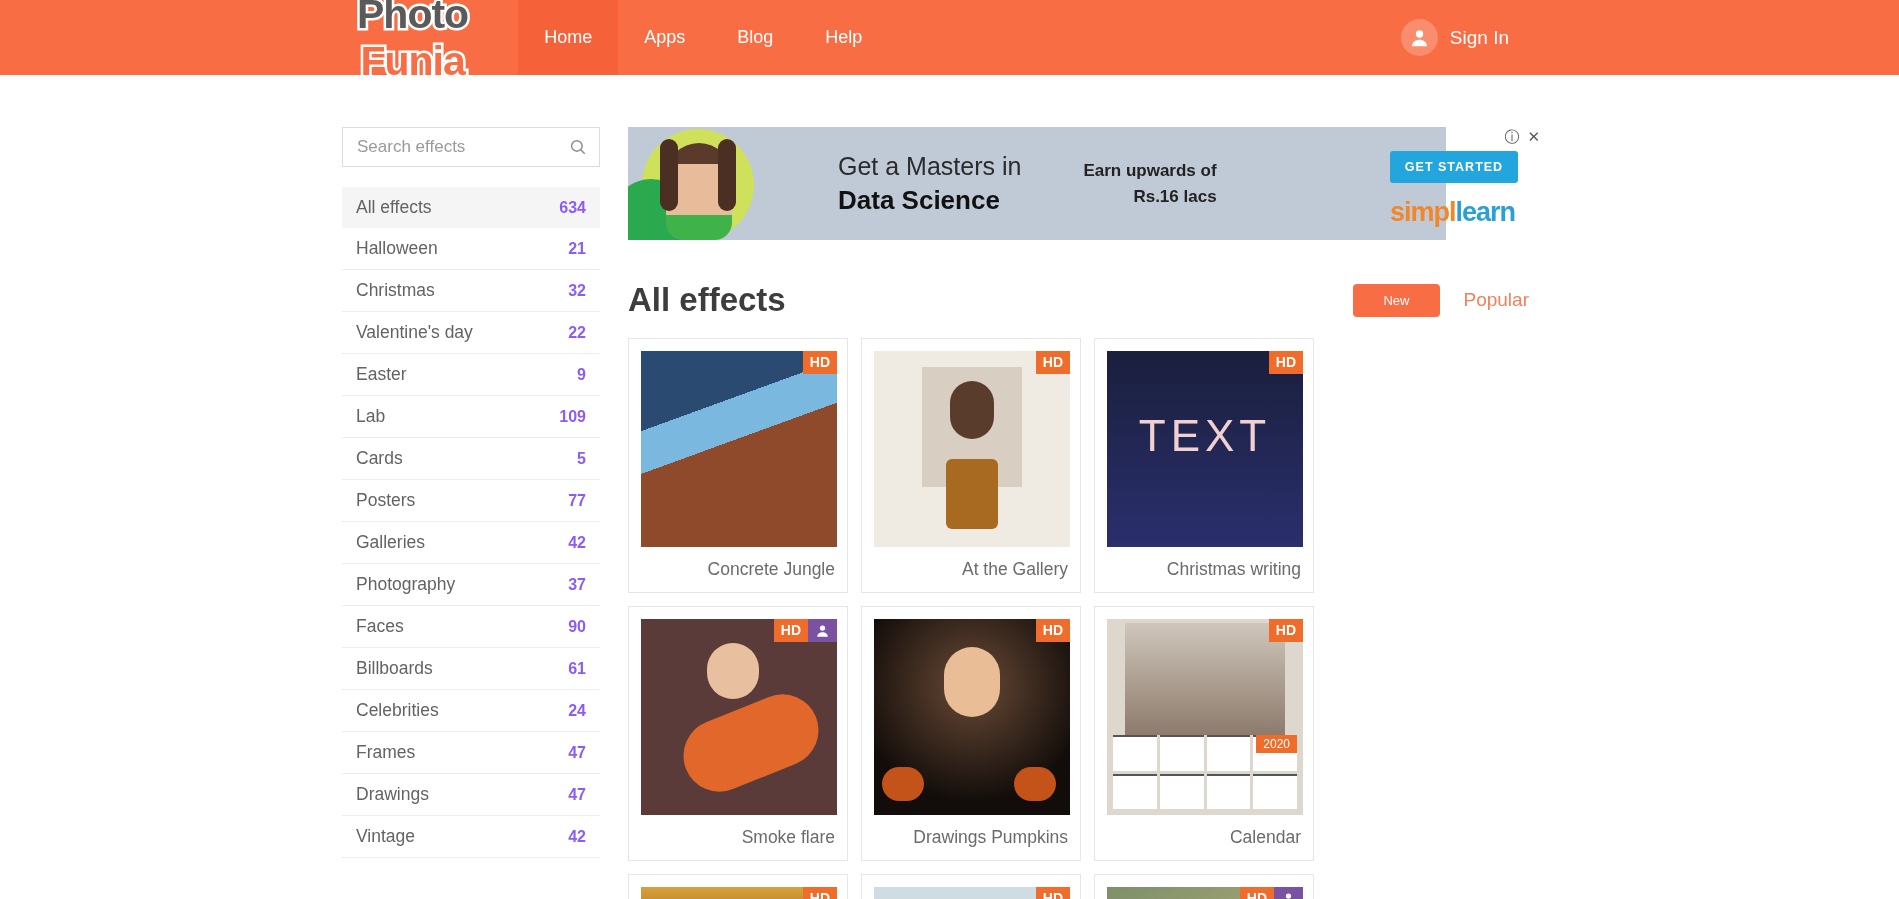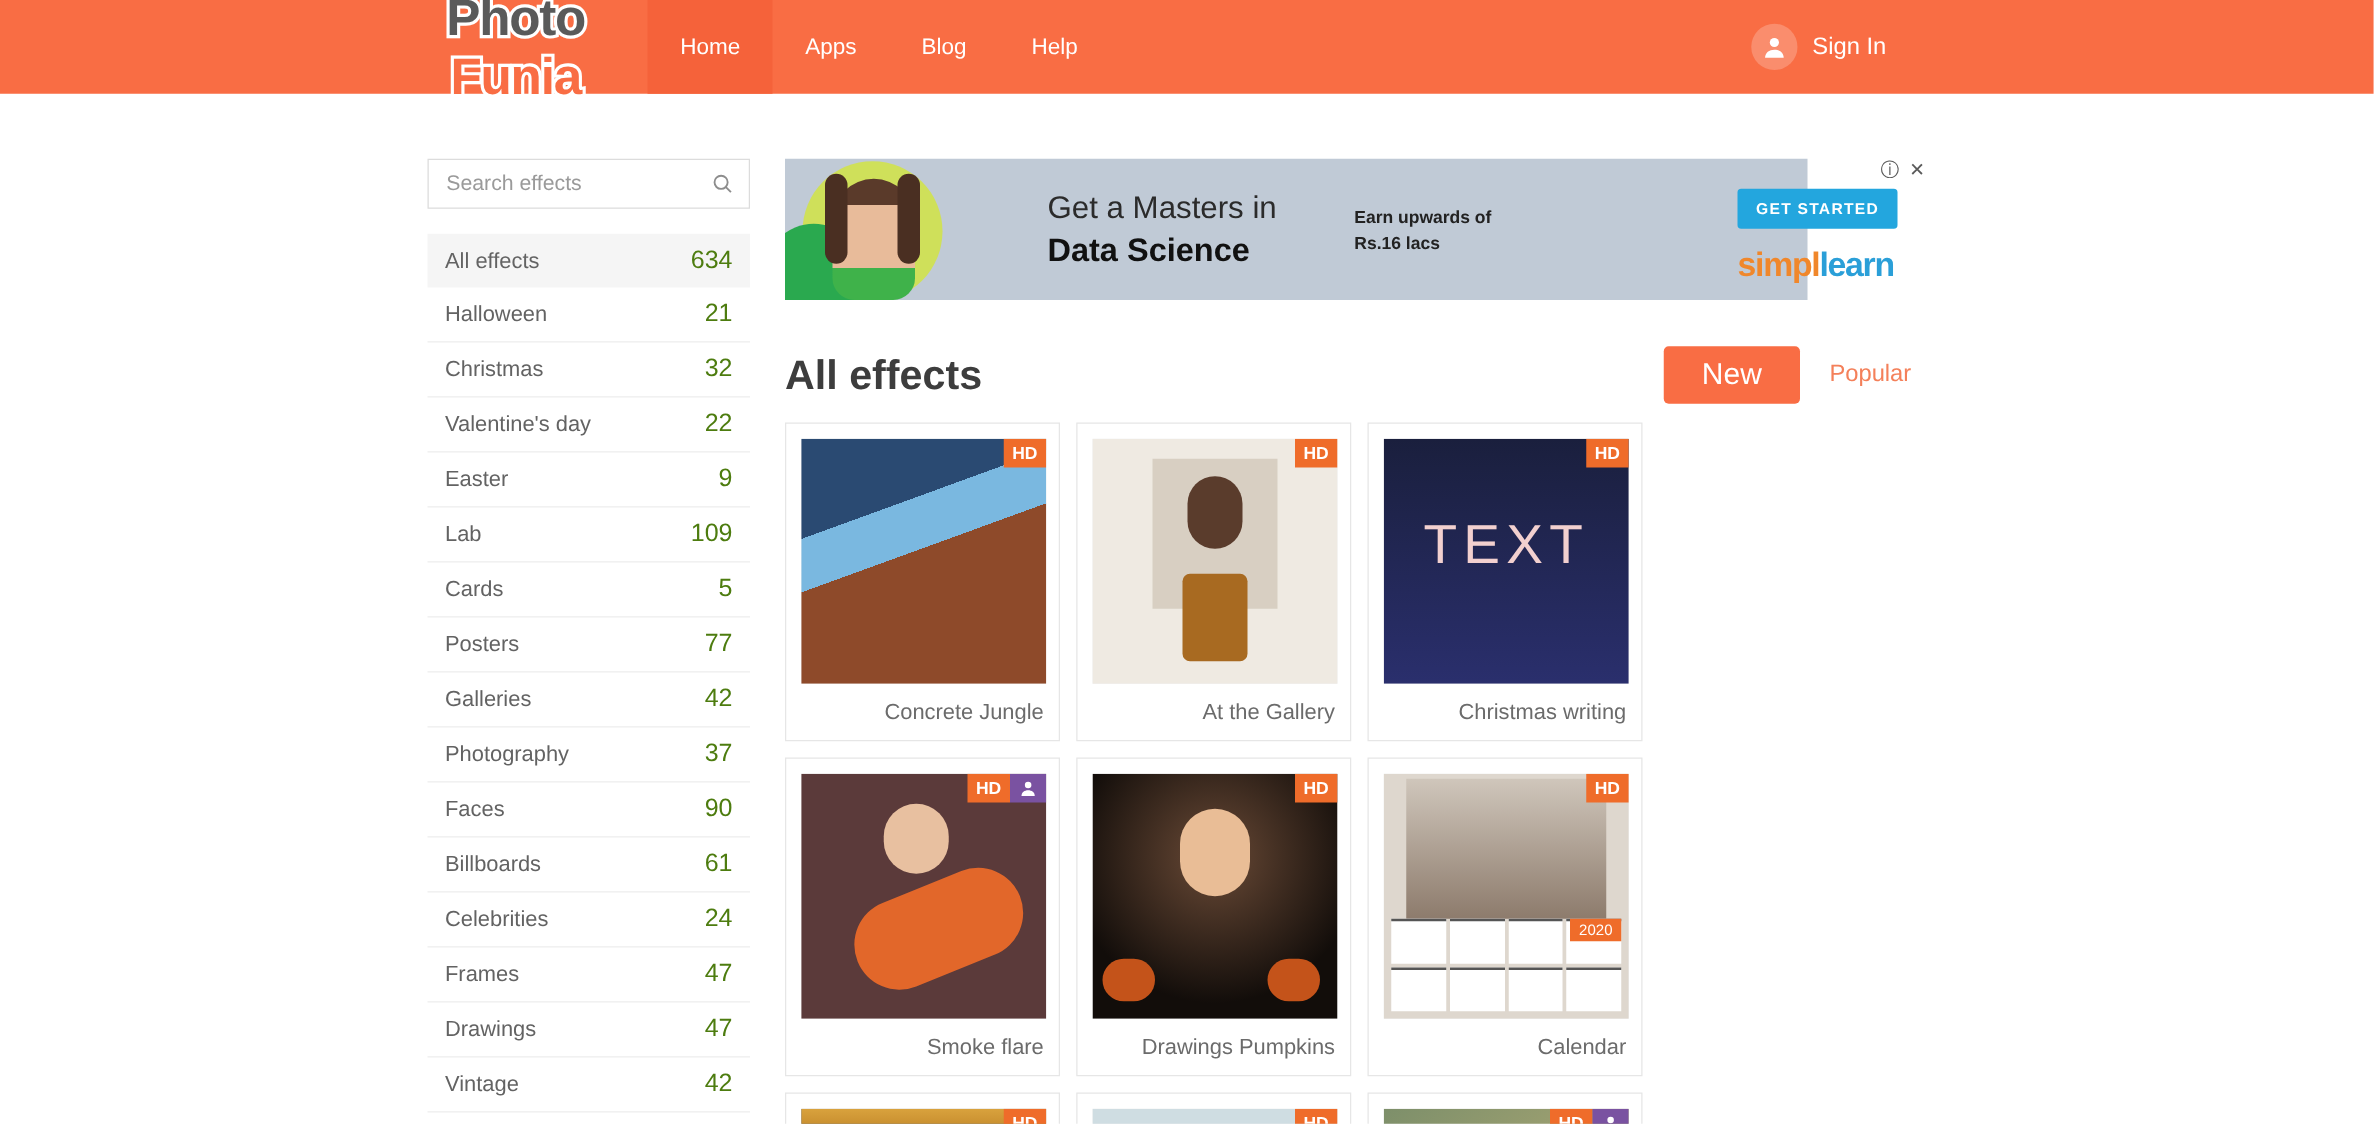--- a/index.html
+++ b/index.html
@@ -63,21 +63,21 @@
   .search-box input::placeholder { color: #9a9a9a; }
   .search-icon { position: absolute; right: 12px; top: 10px; cursor: pointer; }
 
   .cat-list { margin-top: 20px; }
   .cat-item {
     display: flex; justify-content: space-between; align-items: center;
     padding: 10px 14px; font-size: 17.5px; color: #636363;
     border-bottom: 1px solid #ededed; cursor: pointer;
   }
   .cat-item.active { background: #f5f5f5; border-bottom: none; }
-  .cat-count { color: #4d7c0f; font-size: 20px; }
+  .cat-count { color: #8b5cf6; font-size: 16px; font-weight: bold; }
 
   
   .main { margin-left: 28px; width: 915px; }
 
   .ad-wrap { position: relative; height: 126px; }
   .ad-banner {
     width: 818px; height: 113px; background: #c0cad6;
     display: flex; align-items: center; overflow: hidden; position: relative;
   }
   .ad-photo { width: 130px; height: 113px; position: relative; overflow: hidden; flex: none; }
@@ -95,21 +95,21 @@
     border-radius: 34px 34px 18px 18px;
   }
   .ad-hair-l, .ad-hair-r {
     position: absolute; top: 12px; width: 18px; height: 72px;
     background: #4a2f22; border-radius: 10px;
   }
   .ad-hair-l { left: 32px; } .ad-hair-r { right: 22px; }
   .ad-text { margin-left: 80px; }
   .ad-line1 { font-size: 25px; color: #2b2b2b; }
   .ad-line2 { font-size: 26px; color: #111; font-weight: bold; margin-top: 4px; }
-  .ad-side { margin-left: 62px; font-size: 14px; color: #222; font-weight: bold; line-height: 1.5; }
+  .ad-side { margin-left: 62px; font-size: 17px; color: #222; font-weight: bold; line-height: 1.5; text-align: right; }
   .ad-right { position: absolute; left: 762px; top: 0; width: 150px; }
   .ad-meta { display: flex; justify-content: flex-end; gap: 8px; align-items: center; height: 18px; }
   .ad-info, .ad-close { color: #5a5a5a; font-size: 15px; cursor: pointer; line-height: 1; }
   .get-started {
     margin-top: 6px; background: #23a6de; color: #fff; border: none;
     font-size: 12.5px; font-weight: bold; letter-spacing: 1px;
     padding: 9px 0; width: 128px; border-radius: 3px; cursor: pointer;
     font-family: "Liberation Sans", sans-serif;
   }
   .simplilearn {
@@ -118,21 +118,21 @@
   .simplilearn .s1 { color: #f0872b; }
   .simplilearn .s2 { color: #2a9fd8; }
 
   .section-head {
     display: flex; align-items: center; justify-content: space-between;
     margin-top: 26px; height: 42px;
   }
   .section-title { font-size: 33px; font-weight: bold; color: #3d3d3d; }
   .sort-group { display: flex; align-items: center; gap: 10px; }
   .sort-btn {
-    background: #f96d44; color: #fff; border: none; font-size: 24px;
+    background: #f96d44; color: #fff; border: none; font-size: 13px;
     padding: 9px 30px; border-radius: 4px; cursor: pointer;
     font-family: "Liberation Sans", sans-serif;
   }
   .sort-link {
     color: #f4805a; font-size: 19px; padding: 9px 14px; cursor: pointer;
   }
 
   .grid { display: flex; flex-wrap: wrap; gap: 13px; margin-top: 17px; }
   .card {
     width: 220px; border: 1px solid #e6e6e6; background: #fff;

